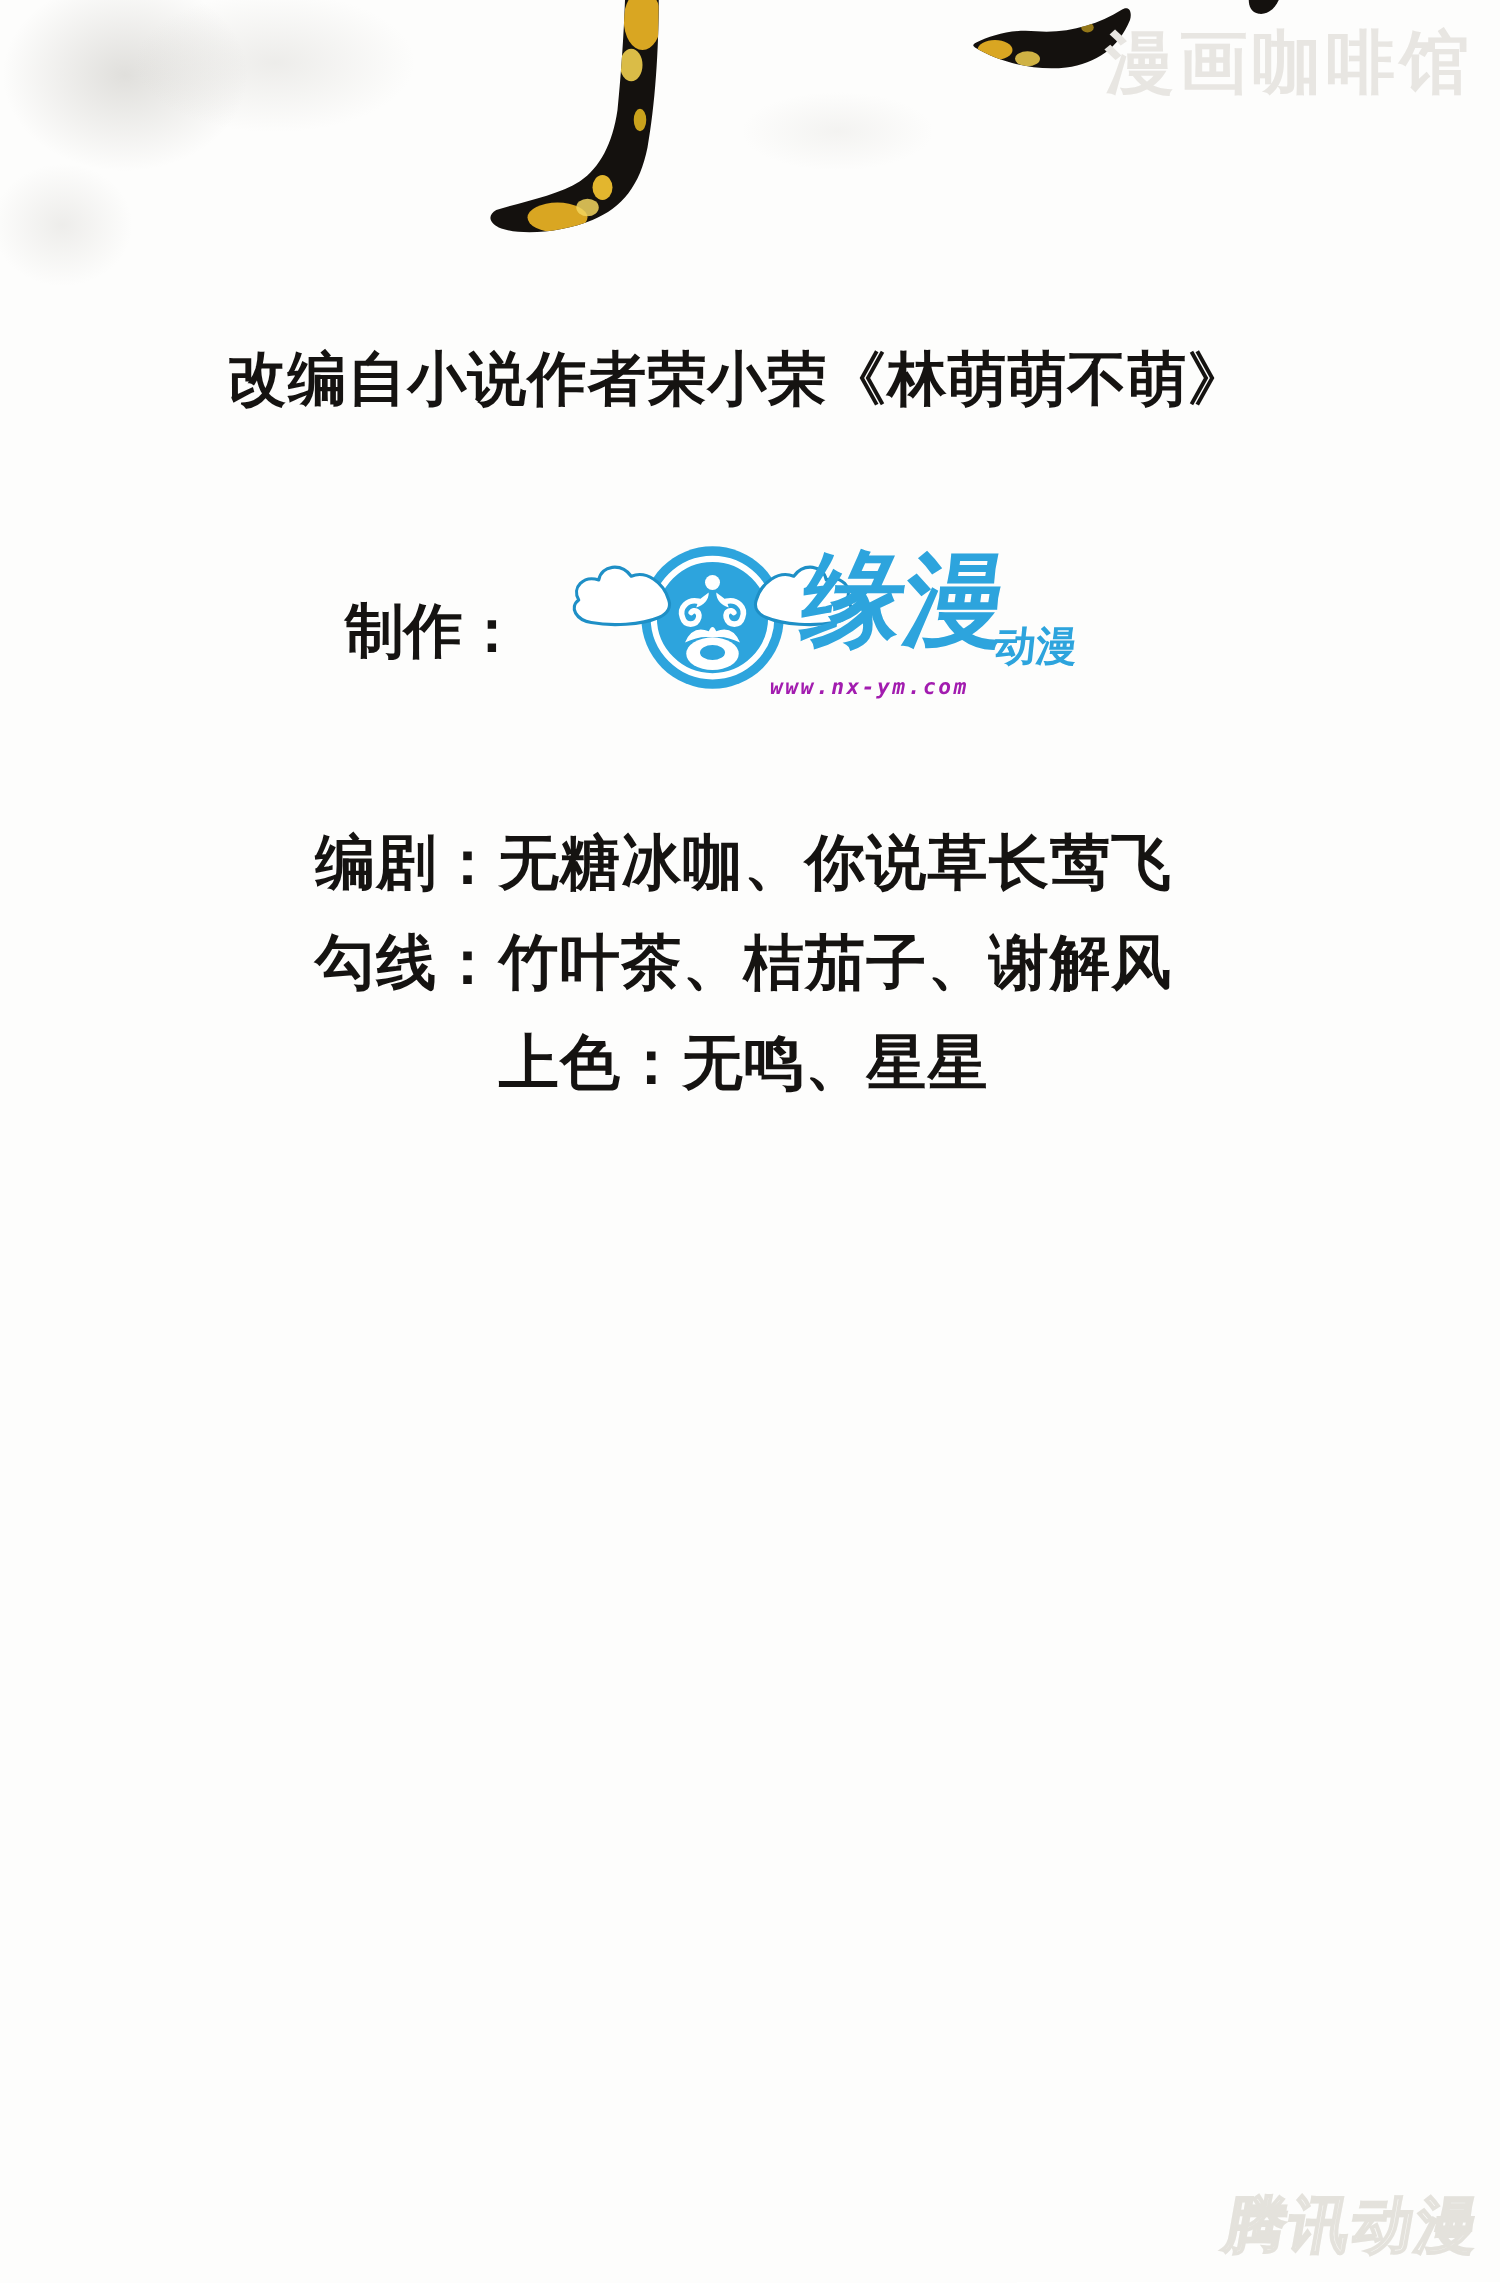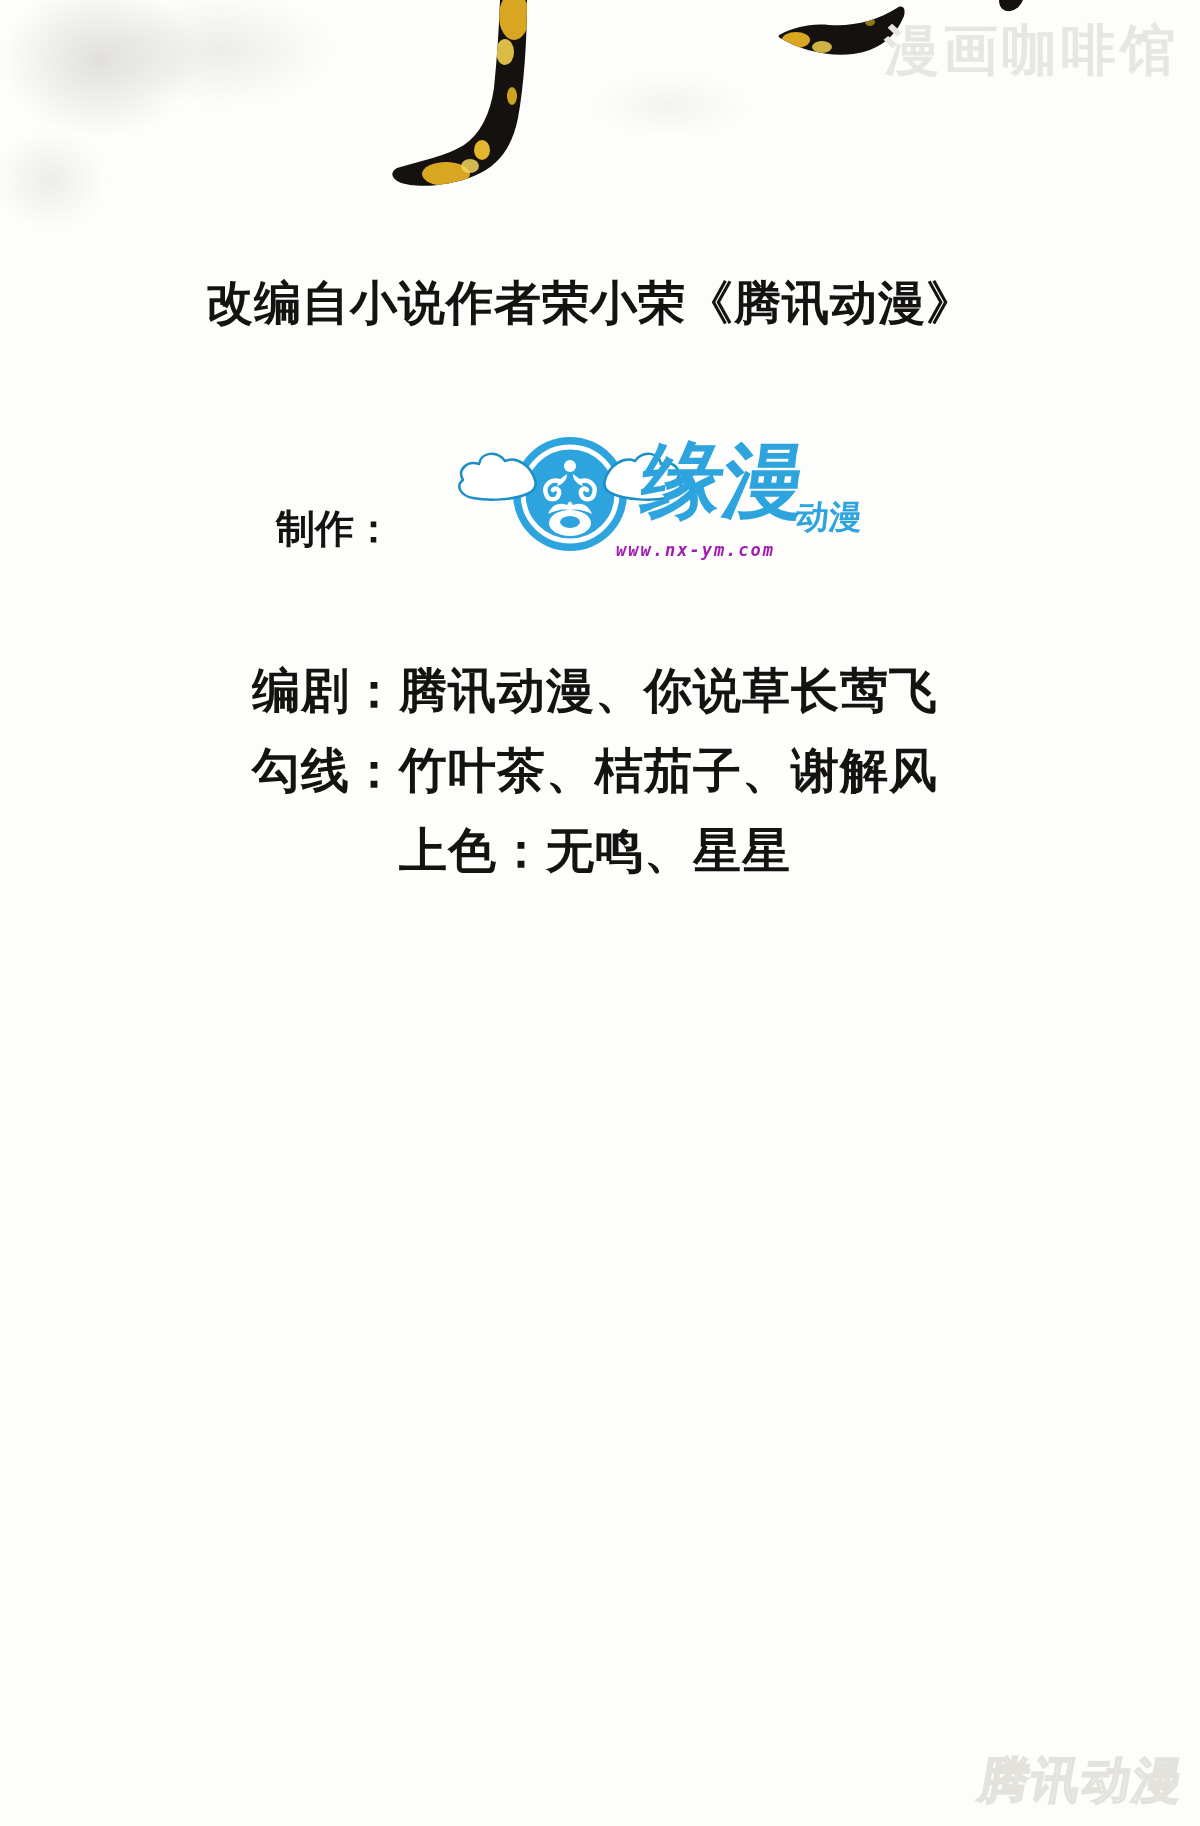--- a/index.html
+++ b/index.html
@@ -26,21 +26,21 @@
     font-size:55px; font-weight:bold; letter-spacing:4px;
     color:#e8e6e2; white-space:nowrap;
   }
   .adapt {
     position:absolute; left:40px; top:272px; width:1100px;
     text-align:center; font-size:47px; font-weight:bold;
     letter-spacing:1px; white-space:nowrap;
   }
   .prod-label {
     position:absolute; left:276px; top:474px;
-    font-size:39px; font-weight:bold; white-space:nowrap;margin-top:28px;
+    font-size:47px; font-weight:bold; white-space:nowrap;
   }
   .logo-emblem { position:absolute; left:455px; top:428px; }
   .logo-wordmark {
     position:absolute; left:642px; top:432px;
     font-size:82px; font-weight:bold; color:#2da4dd;
     transform:skewX(-8deg); white-space:nowrap; line-height:1.2;
   }
   .logo-suffix {
     position:absolute; left:796px; top:495px;
     font-size:33px; font-weight:bold; color:#2da4dd;
@@ -115,21 +115,21 @@
       <ellipse cx="796" cy="40" rx="14" ry="8" fill="#d9a622"></ellipse>
       <ellipse cx="822" cy="47" rx="10" ry="6" fill="#f0cf4e" opacity="0.85"></ellipse>
       <ellipse cx="870" cy="22" rx="5" ry="4" fill="#caa21c" opacity="0.7"></ellipse>
     </g>
 
     <path fill="#14110e" d="M999,0 L1023,0 C1020,7 1014,12 1007,11 C1001,10 999,5 999,0 Z"></path>
   </svg>
 
   <div class="wm-top">漫画咖啡馆</div>
 
-  <div class="adapt">改编自小说作者荣小荣《腾讯动漫》</div>
+  <div class="adapt">改编自小说作者荣小荣《林萌萌不萌》</div>
 
   <div class="prod-label">制作：</div>
 
   <svg class="logo-emblem" width="230" height="145" viewBox="0 0 230 145">
     <circle cx="115" cy="66" r="57" fill="#2da4dd"></circle>
     <circle cx="115" cy="66" r="47" fill="none" stroke="#ffffff" stroke-width="5"></circle>
     <g fill="#ffffff">
       <circle cx="115" cy="38" r="6"></circle>
       <path d="M112,46 C112,52 108,56 102,58 L104,52 Z"></path>
       <path d="M118,46 C118,52 122,56 128,58 L126,52 Z"></path>
@@ -143,20 +143,20 @@
              C0,58 6,68 18,70 C34,73 58,72 72,66 C79,63 82,58 80,52 Z"></path>
     <path fill="#ffffff" stroke="#1e8fc6" stroke-width="2.5" stroke-linejoin="round" d="M150,52 C154,38 168,28 180,33 C188,22 204,24 206,36 C218,32 228,42 222,52
              C230,58 224,68 212,70 C196,73 172,72 158,66 C151,63 148,58 150,52 Z"></path>
   </svg>
 
   <div class="logo-wordmark">缘漫</div>
   <div class="logo-suffix">动漫</div>
   <div class="logo-url">www.nx-ym.com</div>
 
   <div class="credits">
-    <div class="credit-line">编剧：腾讯动漫、你说草长莺飞</div>
+    <div class="credit-line">编剧：无糖冰咖、你说草长莺飞</div>
     <div class="credit-line">勾线：竹叶茶、桔茄子、谢解风</div>
     <div class="credit-line">上色：无鸣、星星</div>
   </div>
 
   <div class="wm-bottom">腾讯动漫</div>
 
 </div>
 
 </body></html>

